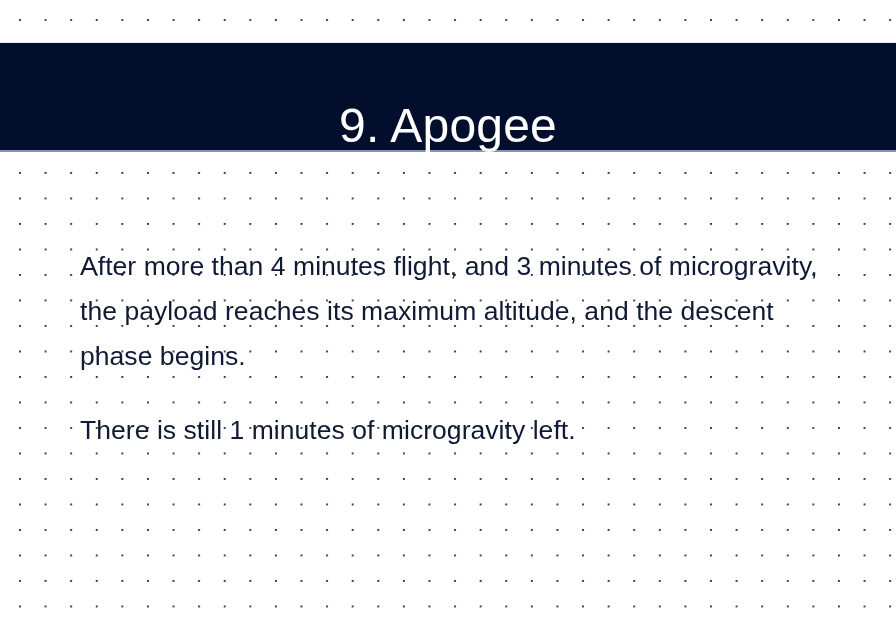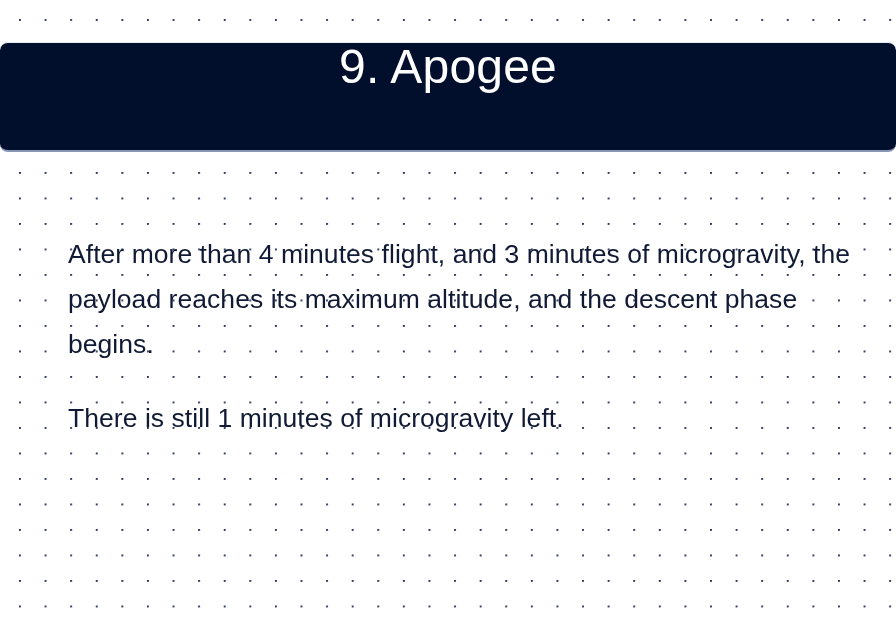--- a/index.html
+++ b/index.html
@@ -32,23 +32,22 @@
     position: absolute;
     left: 0;
     top: 42px;
     width: 896px;
     height: 110px;
     background: #020f2c;
     border-top: 1px solid #e9ecf5;
     border-bottom: 2px solid #8894b4;
     box-sizing: border-box;
     display: flex;
-    align-items: flex-start;
+    align-items: flex-end;
     justify-content: center;
-    border-radius: 8px;
   }
 
   #slide-title {
     color: #ffffff;
     font-size: 48px;
     font-weight: 400;
     letter-spacing: 0.2px;
     line-height: 1;
     white-space: nowrap;
     text-align: center;
@@ -58,21 +57,21 @@
 
   
   #body-content {
     position: absolute;
     left: 68px;
     top: 232px;
     width: 790px;
   }
 
   .body-paragraph {
-    margin: 0;
+    margin: 12px;
     color: #111a35;
     font-size: 26.5px;
     font-weight: 400;
     line-height: 45px;
     letter-spacing: 0.05px;
   }
 
   .body-paragraph + .body-paragraph {
     margin-top: 29px;
   }

